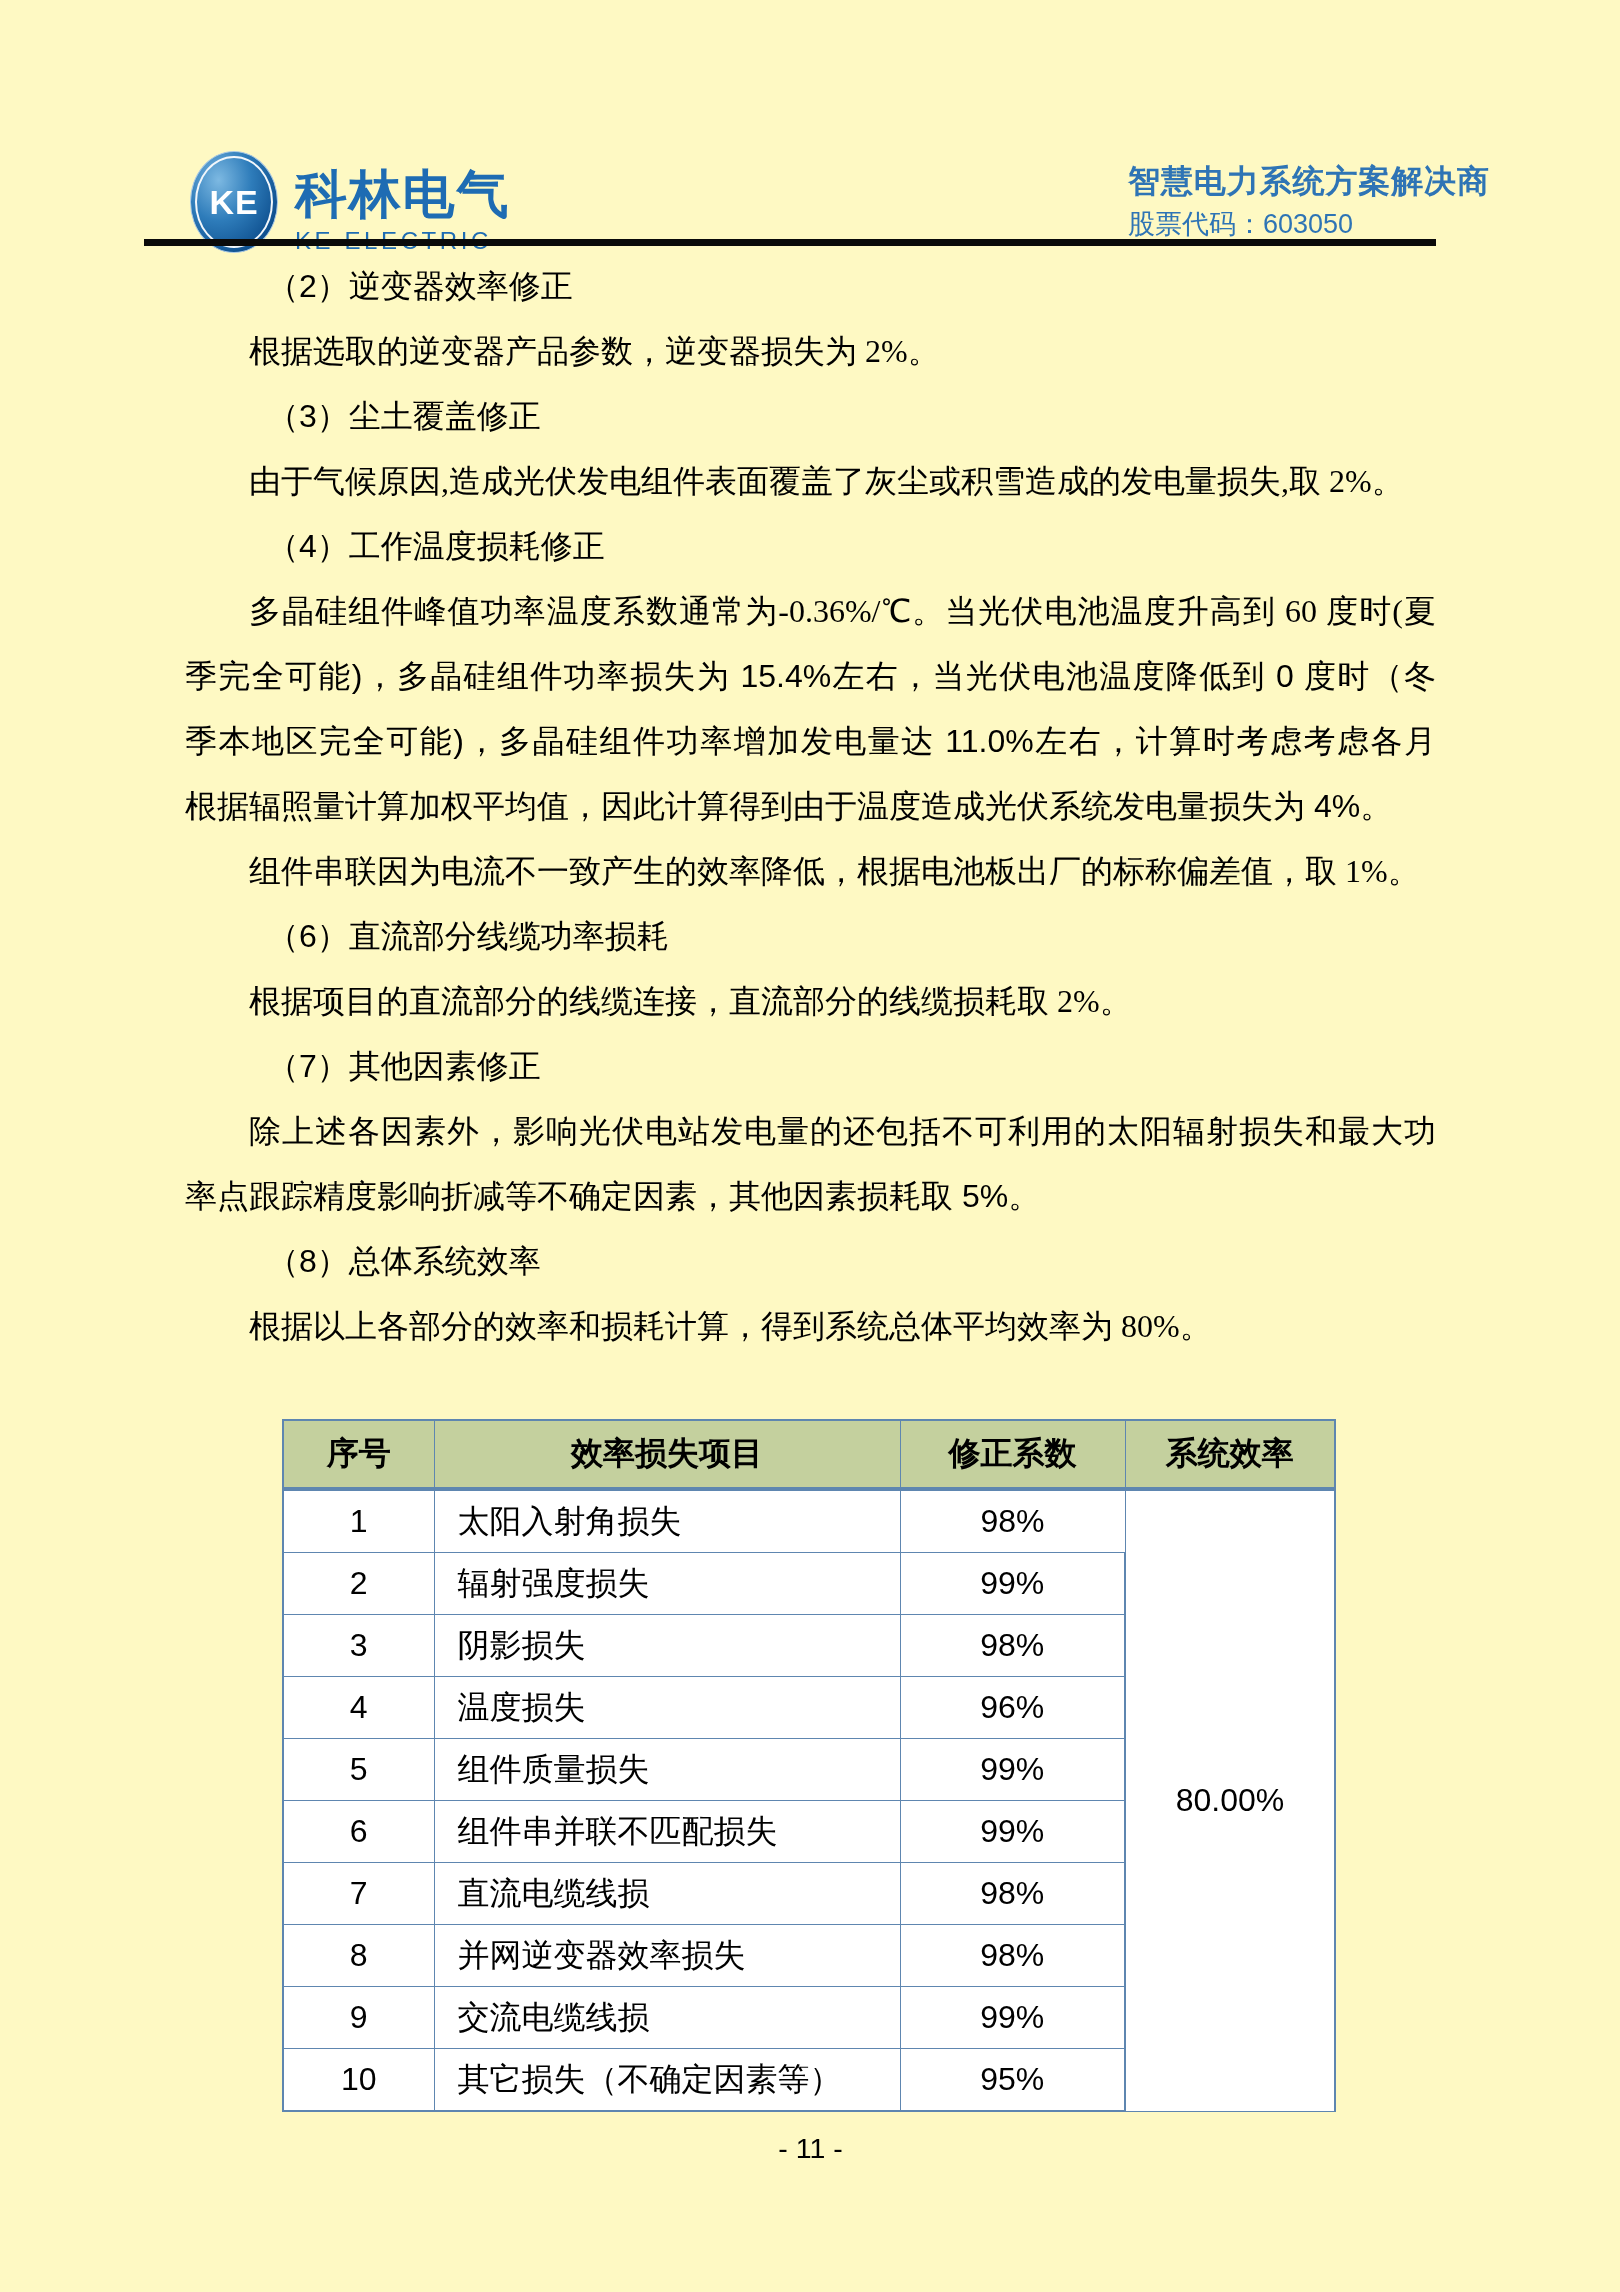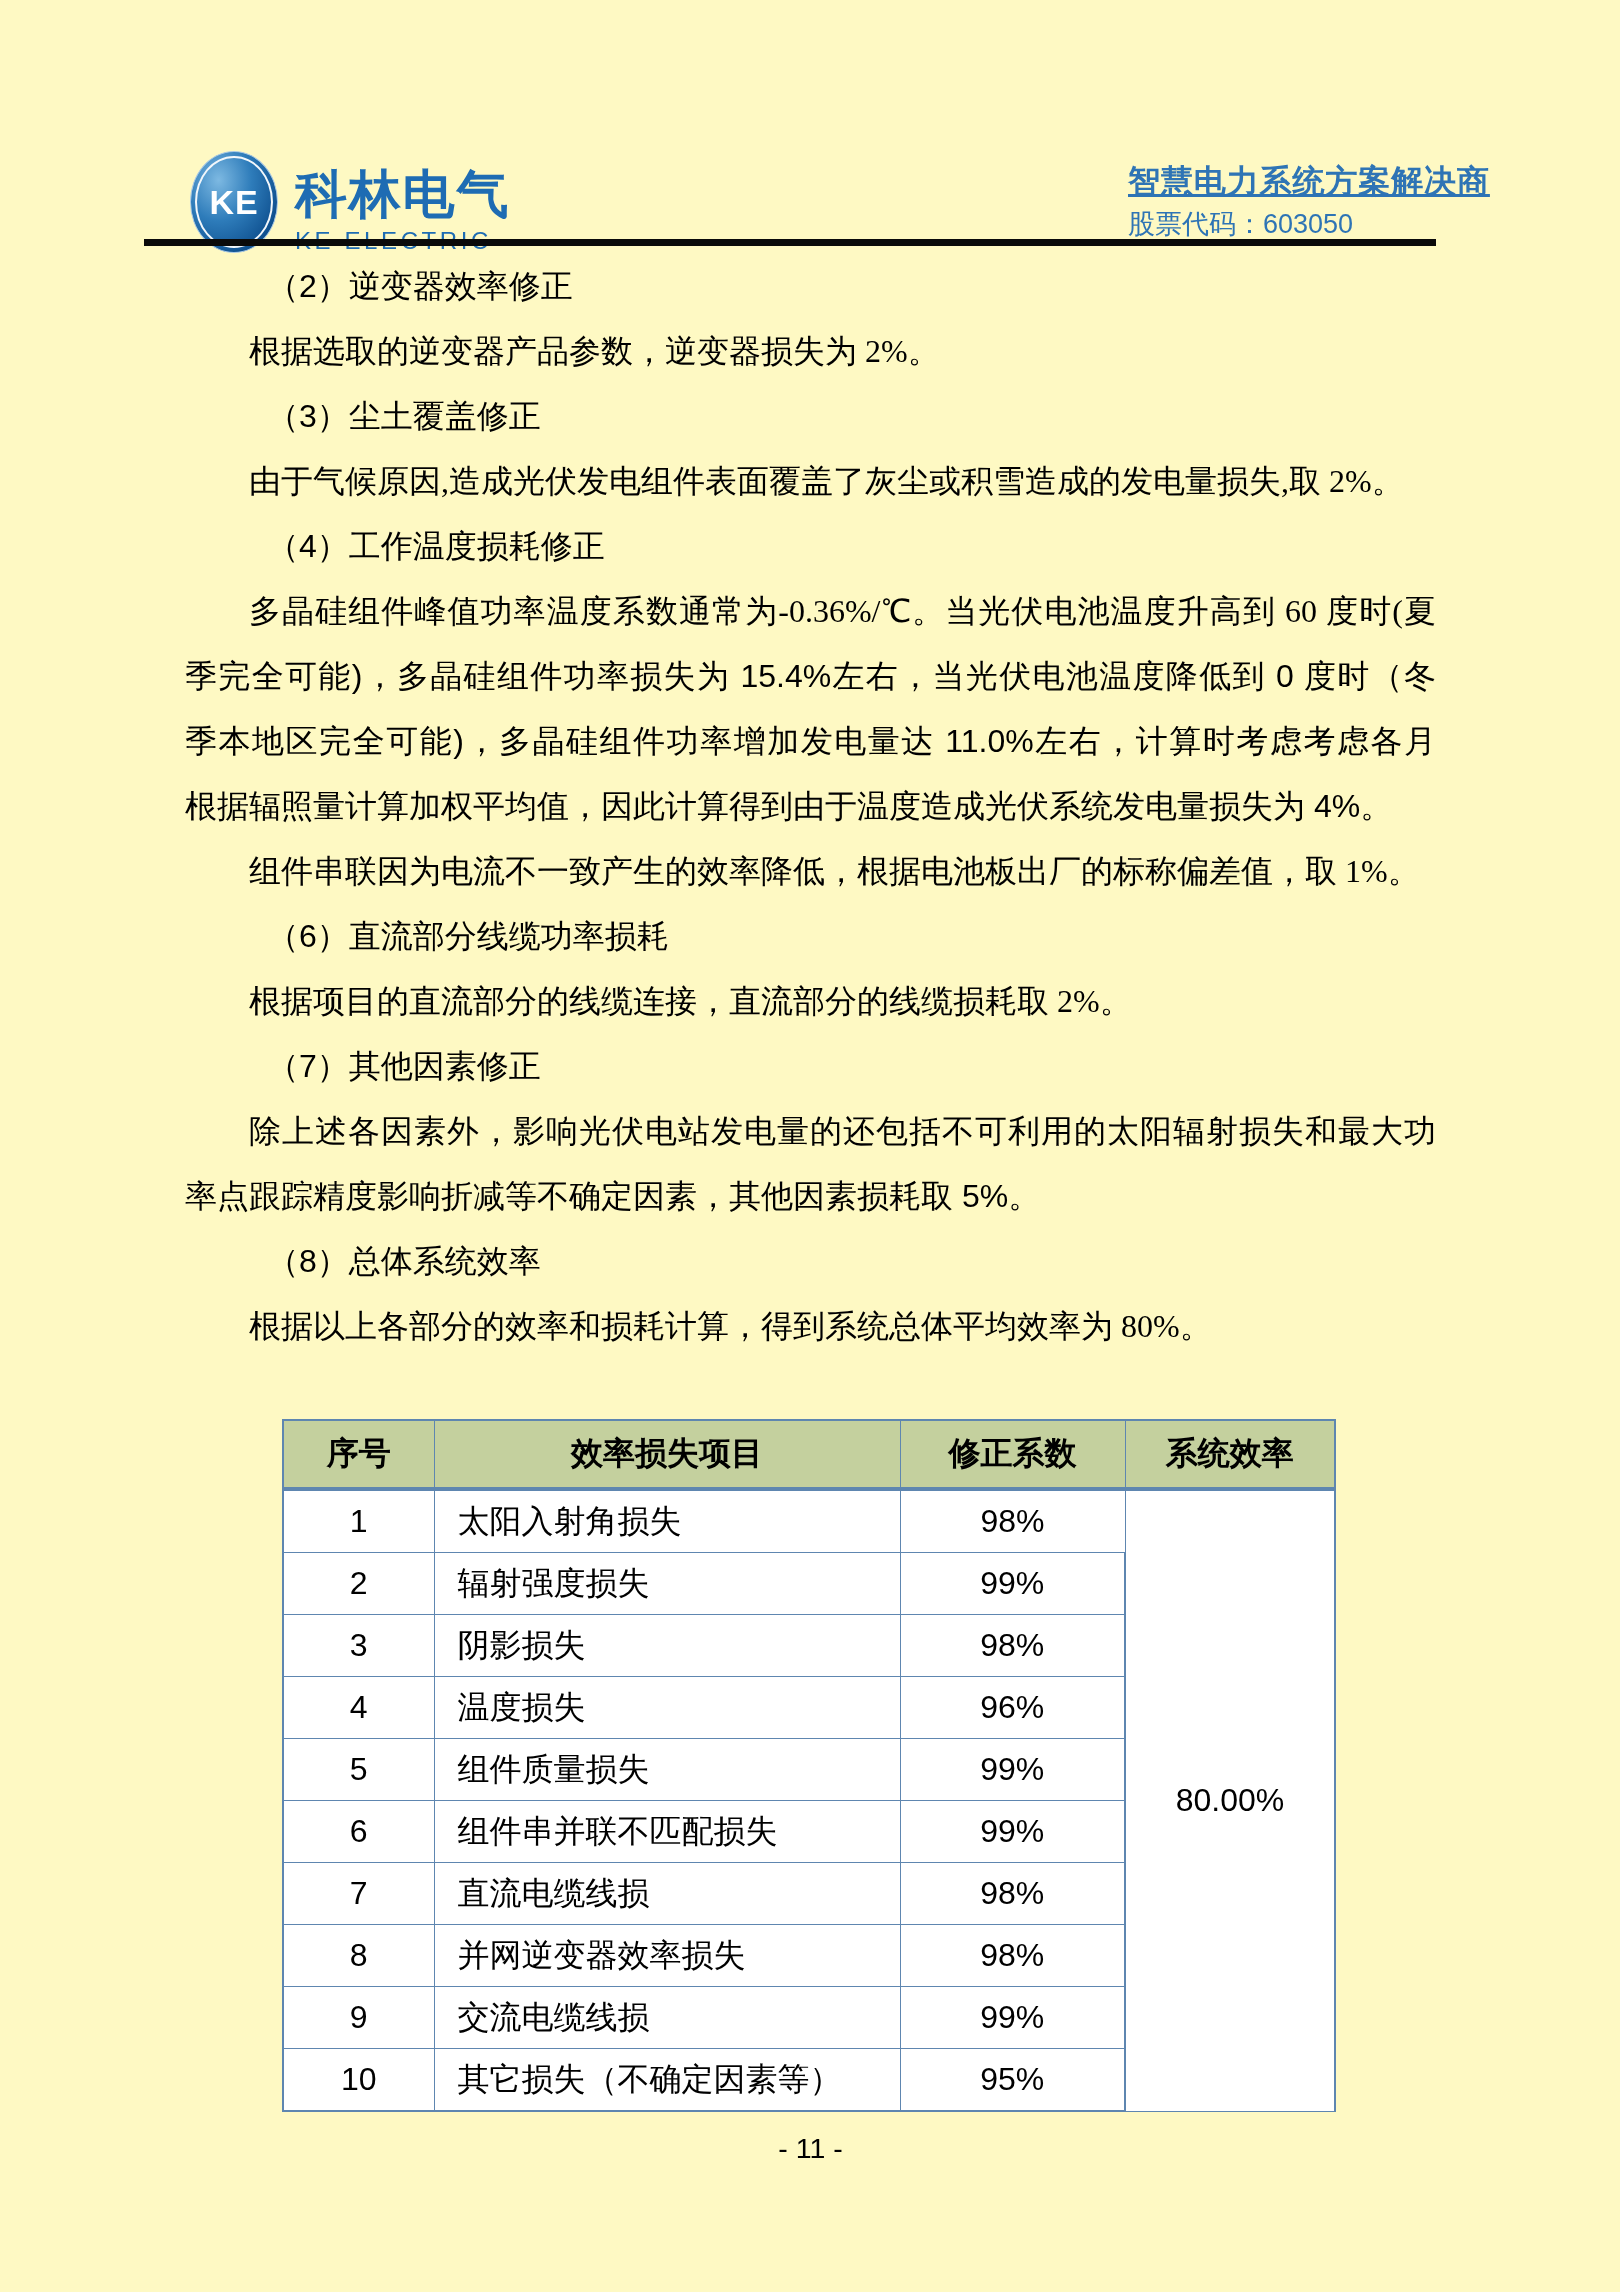--- a/index.html
+++ b/index.html
@@ -30,21 +30,21 @@
     position:relative;color:#ffffff;font-weight:bold;font-size:34px;letter-spacing:0.9px;
   }
   .hdr-brand{position:absolute;left:295px;top:168px;line-height:1;}
   .hdr-brand .cn{
     font-size:52px;font-weight:bold;color:#1e6cb3;letter-spacing:1.8px;text-align:right;
   }
   .hdr-brand .en{
     margin-top:9px;font-size:24px;color:#1e6cb3;letter-spacing:3.6px;font-weight:normal;
   }
   .hdr-right{position:absolute;left:1128px;top:165px;line-height:1;}
-  .hdr-right .tagline{font-size:32px;color:#2e74b5;font-weight:bold;letter-spacing:0.9px;text-decoration:underline;}
+  .hdr-right .tagline{font-size:32px;color:#2e74b5;font-weight:bold;letter-spacing:0.9px;}
   .hdr-right .stock{margin-top:14.3px;font-size:27px;color:#2e74b5;}
   .hdr-rule{
     position:absolute;left:144px;top:239px;width:1292px;height:7.1px;background:#0a0a0a;
   }
 
   
   .body-text{
     position:absolute;left:185px;top:254px;width:1251px;
     font-size:32px;line-height:65px;
   }

